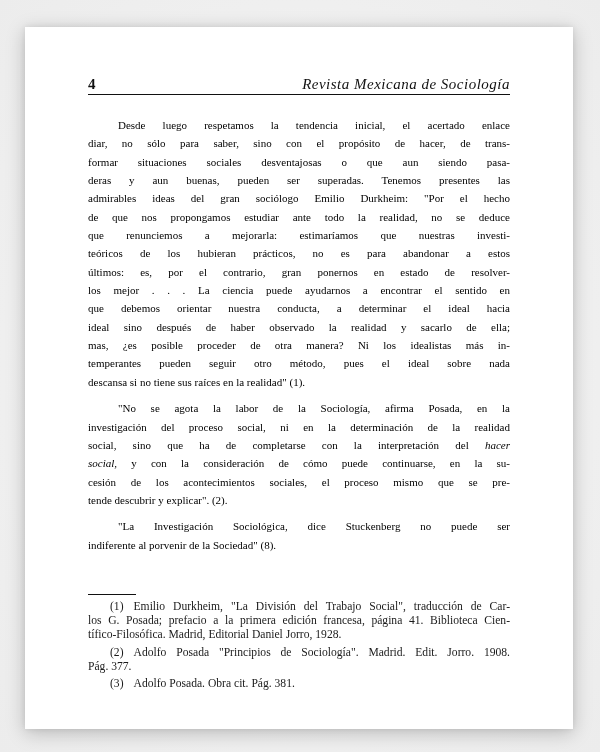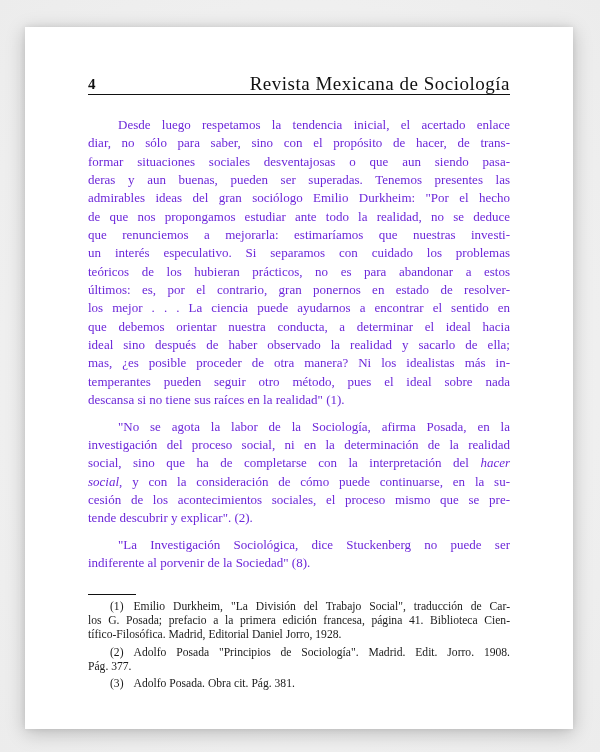--- a/index.html
+++ b/index.html
@@ -40,33 +40,34 @@
       left: 0;
       top: 0;
       font-size: 15px;
       font-weight: bold;
       line-height: 20px;
     }
     .journal-title {
       position: absolute;
       right: 0;
       top: 0;
-      font-size: 19px;
+      font-size: 15px;
+      font-style: italic;
       line-height: 20px;
       letter-spacing: 0.5px;
     }
     .body-text {
       position: absolute;
       left: 88px;
       top: 116px;
       width: 422px;
       font-family: "Liberation Serif", "DejaVu Serif", serif;
-      font-size: 13px;
+      font-size: 11px;
       line-height: 18.35px;
-      color: #6d28d9;
+      color: #000000;
       text-align: justify;
     }
     .body-text p {
       margin: 0;
       text-indent: 30px;
       hyphens: manual;
     }
     .body-text p + p {
       margin-top: 8px;
     }
@@ -128,21 +129,20 @@
 
 <div class="body-text">
   <p>
     <span class="line indent">Desde luego respetamos la tendencia inicial, el acertado enlace</span>
     <span class="line">diar, no sólo para saber, sino con el propósito de hacer, de trans-</span>
     <span class="line">formar situaciones sociales desventajosas o que aun siendo pasa-</span>
     <span class="line">deras y aun buenas, pueden ser superadas.  Tenemos presentes las</span>
     <span class="line">admirables ideas del gran sociólogo Emilio Durkheim: "Por el hecho</span>
     <span class="line">de que nos propongamos estudiar ante todo la realidad, no se deduce</span>
     <span class="line">que renunciemos a mejorarla: estimaríamos que nuestras investi-</span>
-    <span class="line">un interés especulativo.  Si separamos con cuidado los problemas</span>
     <span class="line">teóricos de los hubieran prácticos, no es para abandonar a estos</span>
     <span class="line">últimos: es, por el contrario, gran ponernos en estado de resolver-</span>
     <span class="line">los mejor . . .  La ciencia puede ayudarnos a encontrar el sentido en</span>
     <span class="line">que debemos orientar nuestra conducta, a determinar el ideal hacia</span>
     <span class="line">ideal sino después de haber observado la realidad y sacarlo de ella;</span>
     <span class="line">mas, ¿es posible proceder de otra manera?  Ni los idealistas más in-</span>
     <span class="line">temperantes pueden seguir otro método, pues el ideal sobre nada</span>
     <span class="line last">descansa si no tiene sus raíces en la realidad" (1).</span>
   </p>
   <p>

